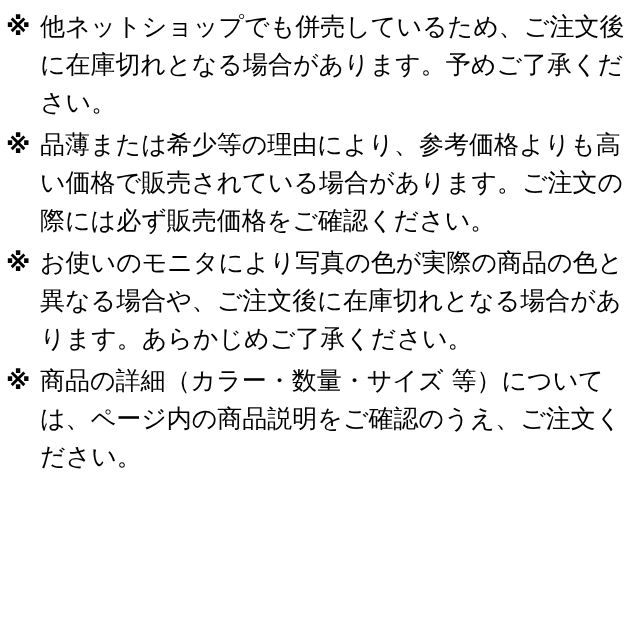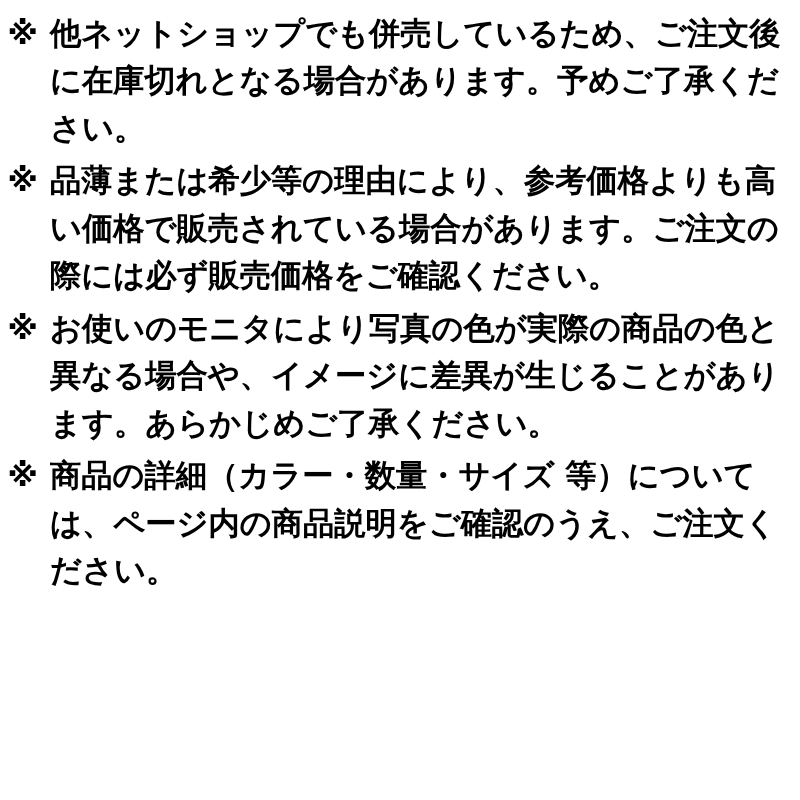--- a/index.html
+++ b/index.html
@@ -36,21 +36,21 @@
     line-height: 38px;
     color: #000000;
     font-weight: 700;
     text-align: left;
   }
   .notice-text {
     flex: 1 1 auto;
     font-size: 25px;
     line-height: 38px;
     color: #000000;
-    font-weight: 700;
+    font-weight: 400;
     letter-spacing: 0px;
     text-align: left;
     word-break: break-all;
   }
 </style>
 </head>
 <body>
 
 <div class="page">
   <div class="notice-list">
@@ -60,21 +60,21 @@
       <span class="notice-text">他ネットショップでも併売しているため、ご注文後に在庫切れとなる場合があります。予めご了承ください。</span>
     </div>
 
     <div class="notice-item">
       <span class="marker">※</span>
       <span class="notice-text">品薄または希少等の理由により、参考価格よりも高い価格で販売されている場合があります。ご注文の際には必ず販売価格をご確認ください。</span>
     </div>
 
     <div class="notice-item">
       <span class="marker">※</span>
-      <span class="notice-text">お使いのモニタにより写真の色が実際の商品の色と異なる場合や、イメージに差異が生じることがあります。あらかじめご了承ください。</span>
+      <span class="notice-text">お使いのモニタにより写真の色が実際の商品の色と異なる場合や、ご注文後に在庫切れとなる場合があります。あらかじめご了承ください。</span>
     </div>
 
     <div class="notice-item">
       <span class="marker">※</span>
       <span class="notice-text">商品の詳細（カラー・数量・サイズ 等）については、ページ内の商品説明をご確認のうえ、ご注文ください。</span>
     </div>
 
   </div>
 </div>
 

